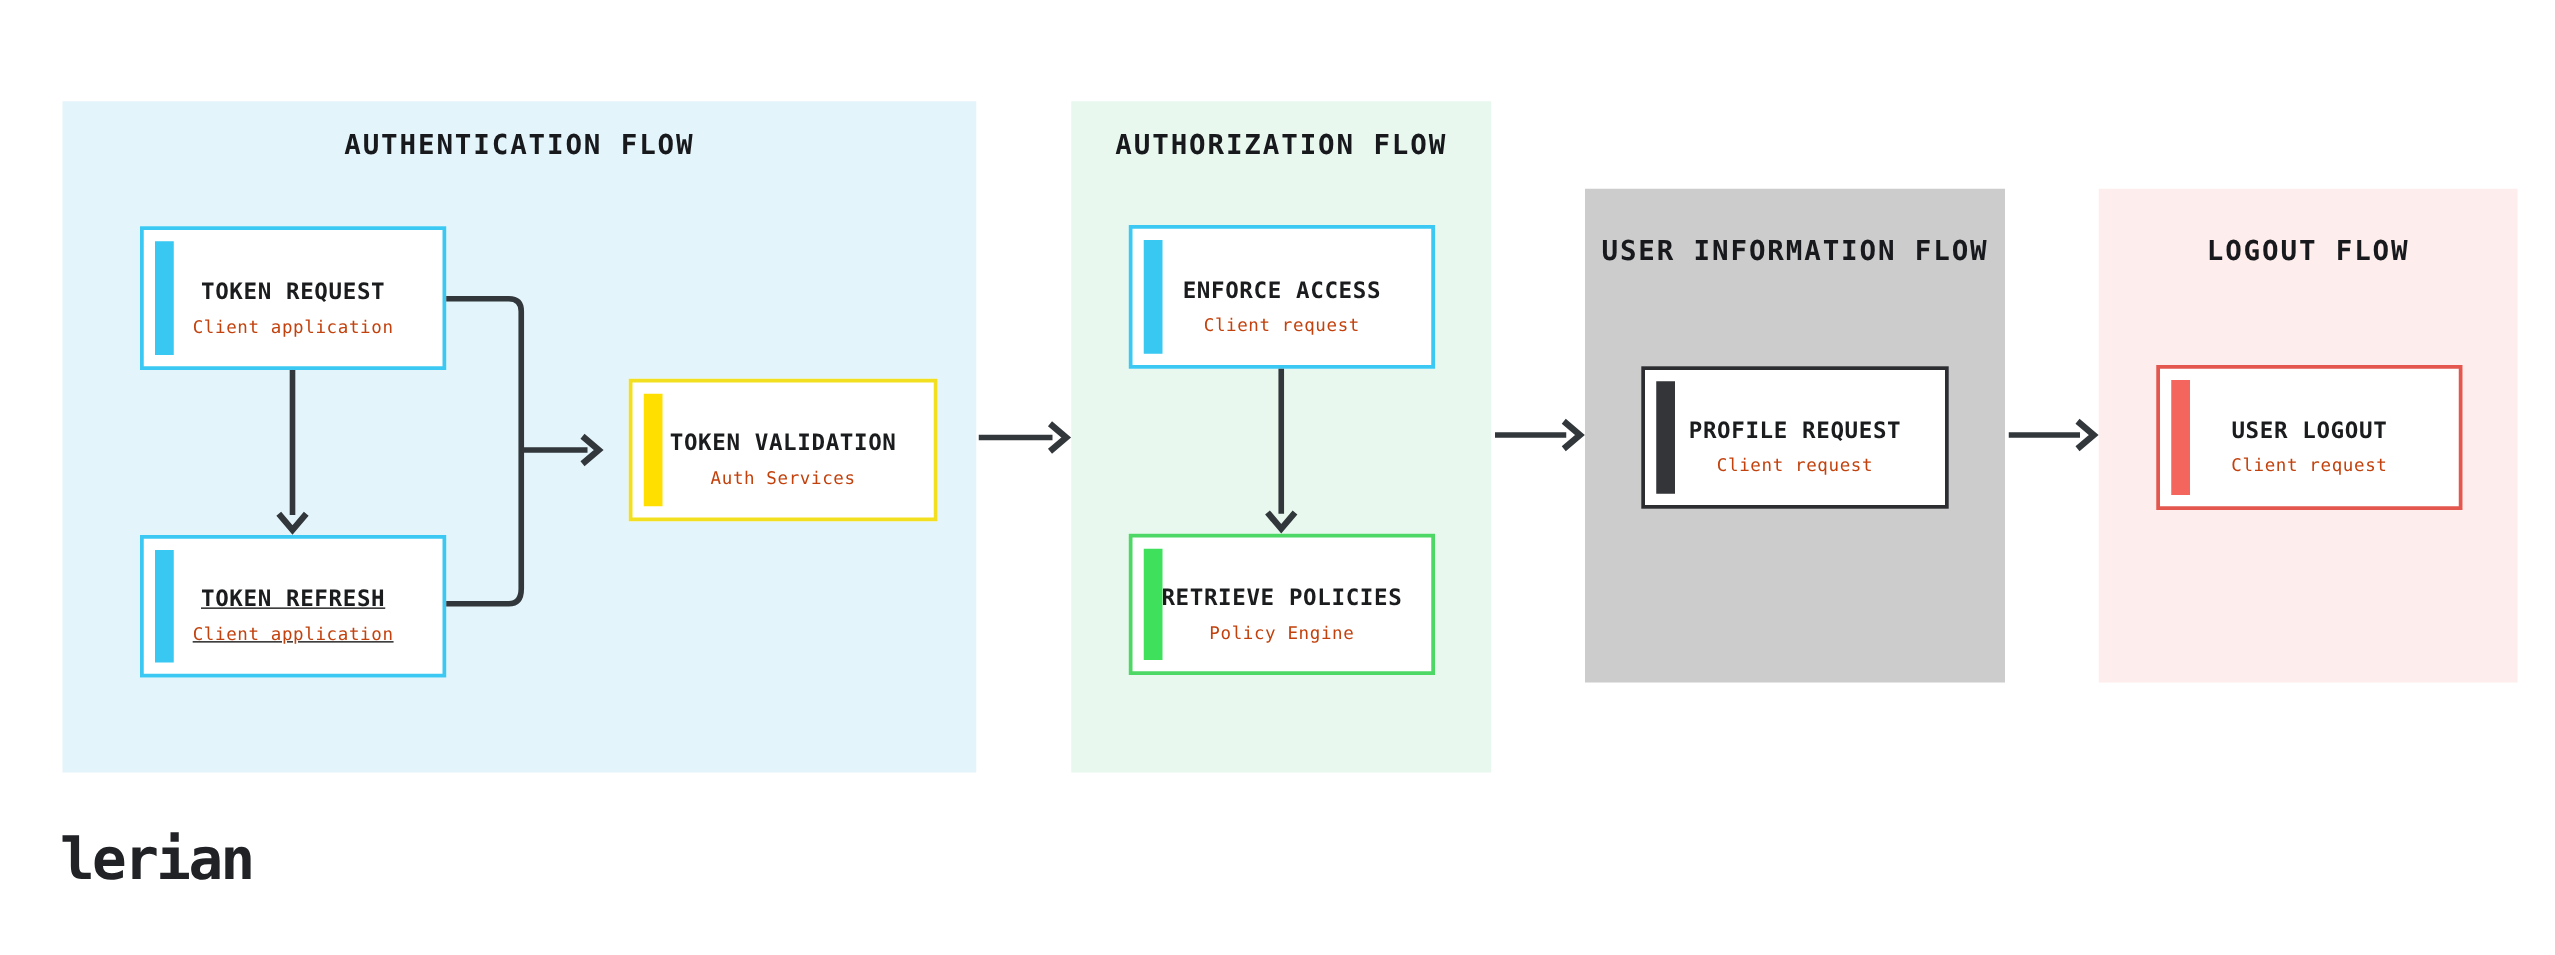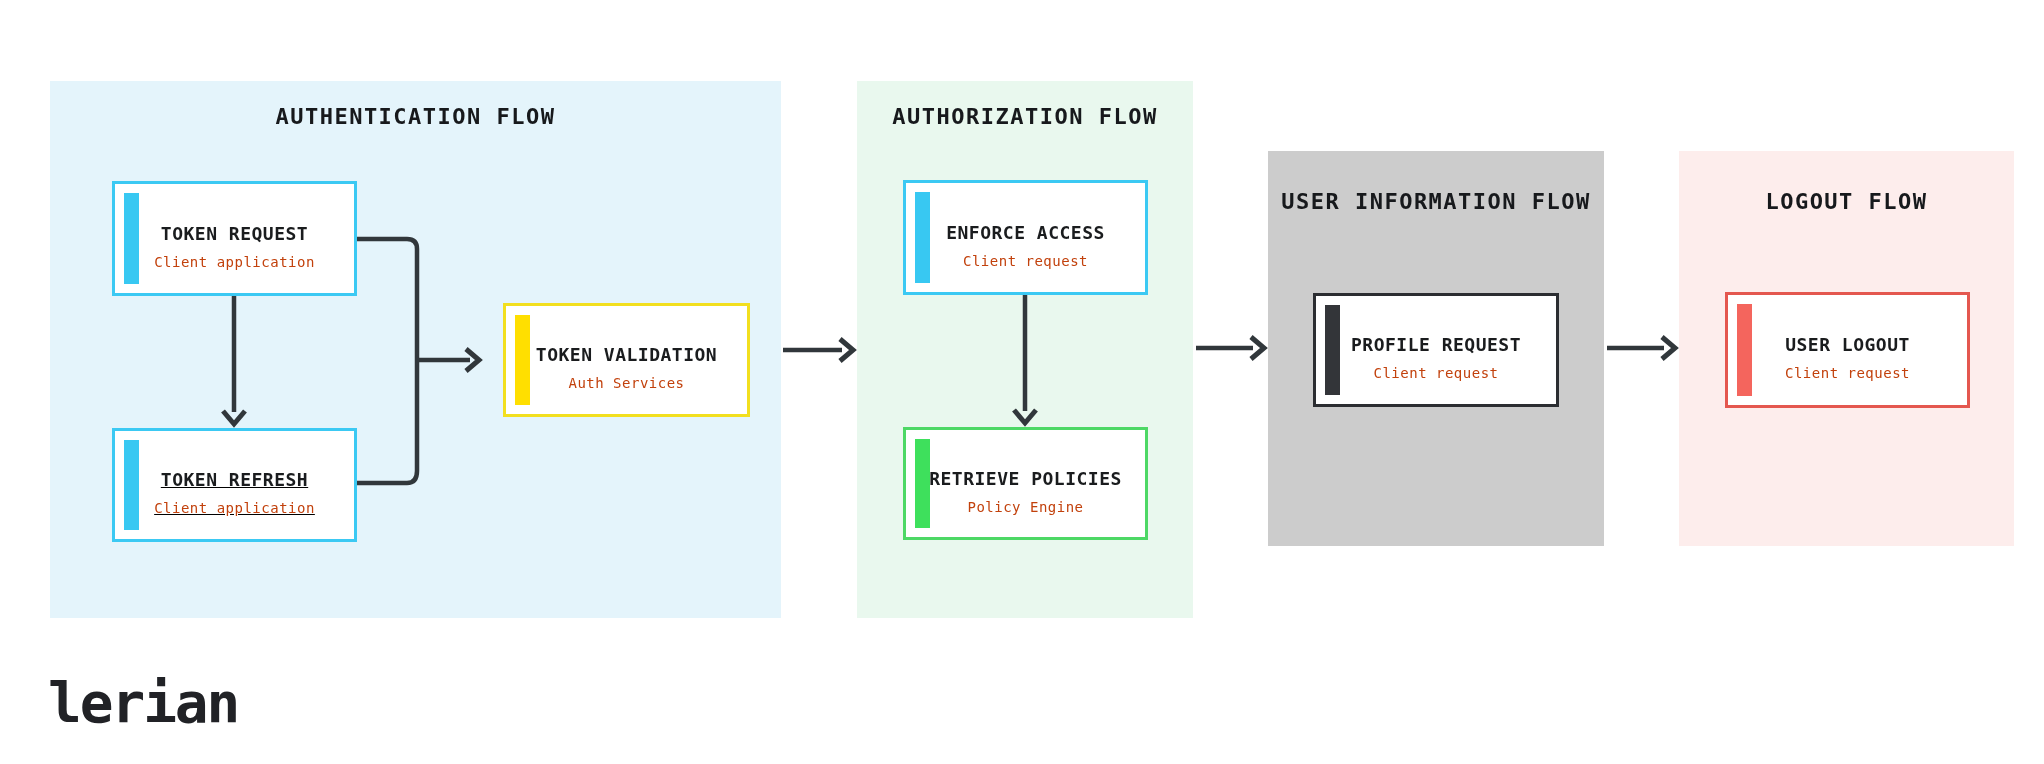--- a/index.html
+++ b/index.html
@@ -57,22 +57,22 @@
   .node-user-logout{left:46px;top:141px;width:245px;height:116px;}
   
   #connector-layer{
     position:absolute;left:0;top:0;width:2044px;height:764px;
     pointer-events:none;
   }
   .cline{stroke:var(--line,#31373b);stroke-width:4.5;fill:none;stroke-linejoin:round;}
   .chead{stroke:var(--line,#31373b);stroke-width:5;fill:none;stroke-linejoin:miter;stroke-linecap:butt;}
   
   .logo{
-    position:absolute;left:48px;top:672px;
-    font-size:56px;font-weight:bold;letter-spacing:-2px;
+    position:absolute;left:48px;top:656px;
+    font-size:46px;font-weight:bold;letter-spacing:-2px;
     color:var(--logo,#212226);line-height:62px;
   }
 </style>
 </head>
 <body>
 
 <div id="canvas" style="--line: #31373B; --logo: #212226;">
 
   <div class="panel panel-authentication" style="--bg: #E4F4FB;">
     <div class="panel-title">AUTHENTICATION FLOW</div>

